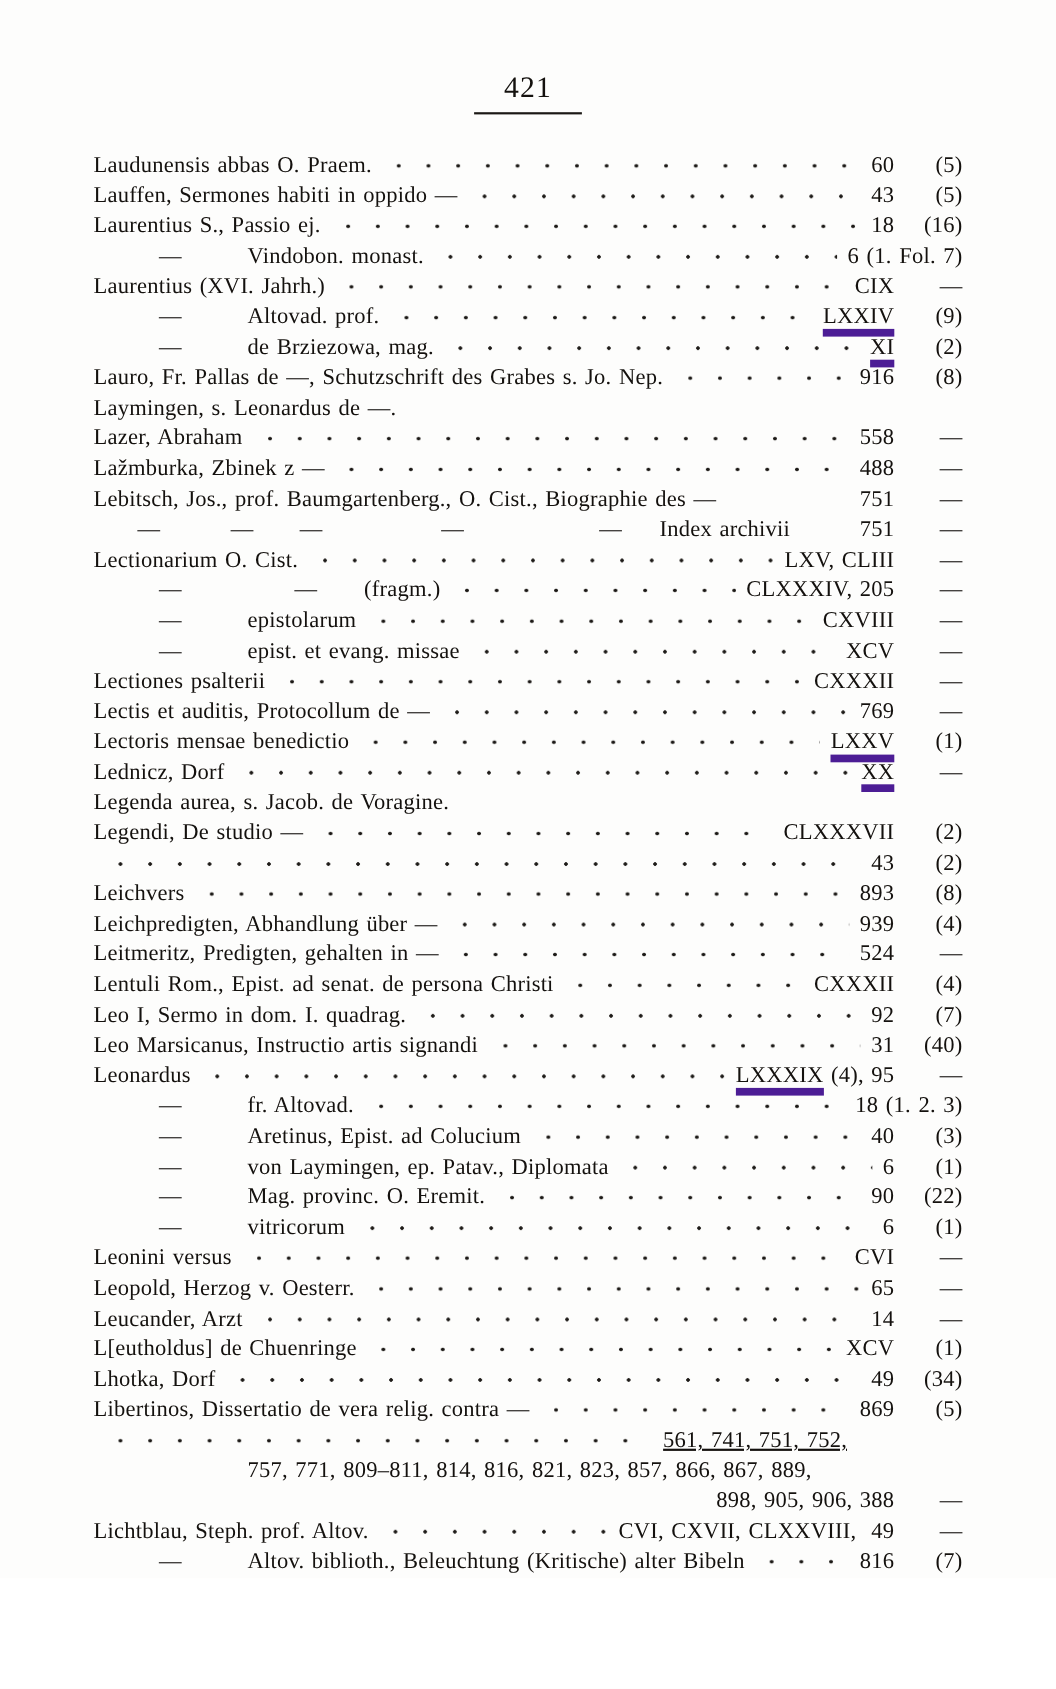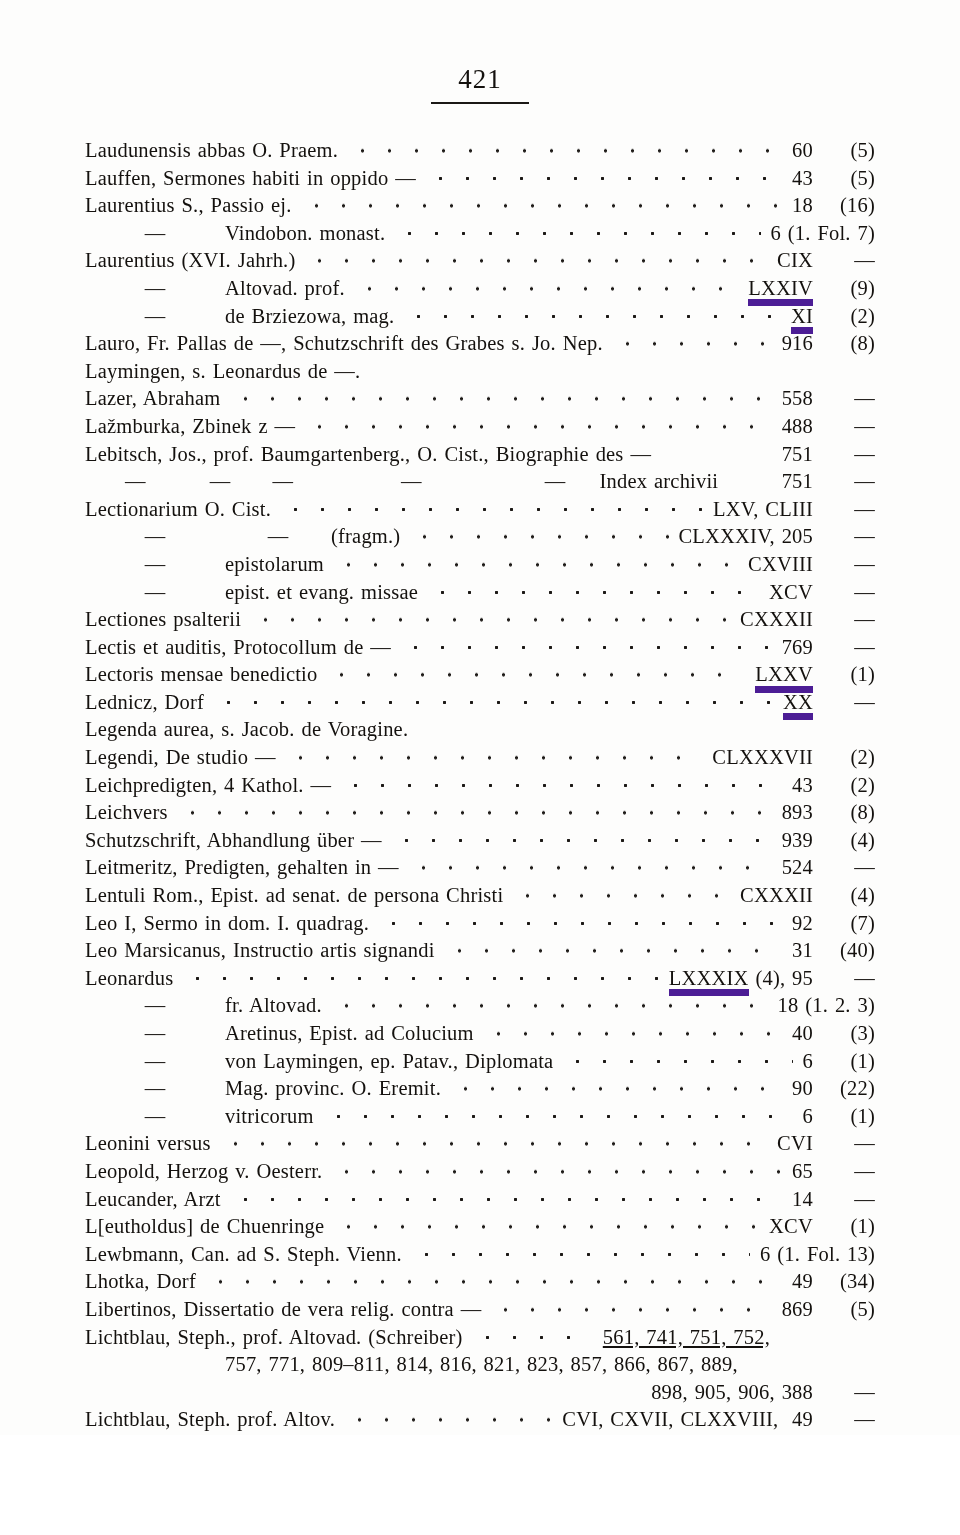--- a/index.html
+++ b/index.html
@@ -66,39 +66,38 @@
       <div class="row"><span class="label">Lectionarium O. Cist.</span><span class="leader"></span><span class="ref">LXV, CLIII</span><span class="note">—</span></div>
       <div class="row"><span class="ind">—</span><span class="ind2">—</span><span class="label">(fragm.)</span><span class="leader"></span><span class="ref">CLXXXIV, 205</span><span class="note">—</span></div>
       <div class="row"><span class="ind">—</span><span class="label">epistolarum</span><span class="leader"></span><span class="ref">CXVIII</span><span class="note">—</span></div>
       <div class="row"><span class="ind">—</span><span class="label">epist. et evang. missae</span><span class="leader"></span><span class="ref">XCV</span><span class="note">—</span></div>
       <div class="row"><span class="label">Lectiones psalterii</span><span class="leader"></span><span class="ref">CXXXII</span><span class="note">—</span></div>
       <div class="row"><span class="label">Lectis et auditis, Protocollum de —</span><span class="leader"></span><span class="ref">769</span><span class="note">—</span></div>
       <div class="row"><span class="label">Lectoris mensae benedictio</span><span class="leader"></span><span class="ref"><span class="u">LXXV</span></span><span class="note">(1)</span></div>
       <div class="row"><span class="label">Lednicz, Dorf</span><span class="leader"></span><span class="ref"><span class="u">XX</span></span><span class="note">—</span></div>
       <div class="row"><span class="label">Legenda aurea, s. Jacob. de Voragine.</span></div>
       <div class="row"><span class="label">Legendi, De studio —</span><span class="leader"></span><span class="ref">CLXXXVII</span><span class="note">(2)</span></div>
-      <div class="row"><span class="label">Leichpredigten, 4 Kathol. —</span><span class="leader"></span><span class="ref">43</span><span class="note">(2)</span></div>
+      <div class="row"><span class="leader"></span><span class="ref">43</span><span class="note">(2)</span></div>
       <div class="row"><span class="label">Leichvers</span><span class="leader"></span><span class="ref">893</span><span class="note">(8)</span></div>
-      <div class="row"><span class="label">Schutzschrift, Abhandlung über —</span><span class="leader"></span><span class="ref">939</span><span class="note">(4)</span></div>
+      <div class="row"><span class="label">Leichpredigten, Abhandlung über —</span><span class="leader"></span><span class="ref">939</span><span class="note">(4)</span></div>
       <div class="row"><span class="label">Leitmeritz, Predigten, gehalten in —</span><span class="leader"></span><span class="ref">524</span><span class="note">—</span></div>
       <div class="row"><span class="label">Lentuli Rom., Epist. ad senat. de persona Christi</span><span class="leader"></span><span class="ref">CXXXII</span><span class="note">(4)</span></div>
       <div class="row"><span class="label">Leo I, Sermo in dom. I. quadrag.</span><span class="leader"></span><span class="ref">92</span><span class="note">(7)</span></div>
       <div class="row"><span class="label">Leo Marsicanus, Instructio artis signandi</span><span class="leader"></span><span class="ref">31</span><span class="note">(40)</span></div>
       <div class="row"><span class="label">Leonardus</span><span class="leader"></span><span class="ref"><span class="u">LXXXIX</span> (4), 95</span><span class="note">—</span></div>
       <div class="row"><span class="ind">—</span><span class="label">fr. Altovad.</span><span class="leader"></span><span class="ref">18 (1. 2. 3)</span></div>
       <div class="row"><span class="ind">—</span><span class="label">Aretinus, Epist. ad Colucium</span><span class="leader"></span><span class="ref">40</span><span class="note">(3)</span></div>
       <div class="row"><span class="ind">—</span><span class="label">von Laymingen, ep. Patav., Diplomata</span><span class="leader"></span><span class="ref">6</span><span class="note">(1)</span></div>
       <div class="row"><span class="ind">—</span><span class="label">Mag. provinc. O. Eremit.</span><span class="leader"></span><span class="ref">90</span><span class="note">(22)</span></div>
       <div class="row"><span class="ind">—</span><span class="label">vitricorum</span><span class="leader"></span><span class="ref">6</span><span class="note">(1)</span></div>
       <div class="row"><span class="label">Leonini versus</span><span class="leader"></span><span class="ref">CVI</span><span class="note">—</span></div>
       <div class="row"><span class="label">Leopold, Herzog v. Oesterr.</span><span class="leader"></span><span class="ref">65</span><span class="note">—</span></div>
       <div class="row"><span class="label">Leucander, Arzt</span><span class="leader"></span><span class="ref">14</span><span class="note">—</span></div>
       <div class="row"><span class="label">L[eutholdus] de Chuenringe</span><span class="leader"></span><span class="ref">XCV</span><span class="note">(1)</span></div>
-      <div class="row"><span class="label">Lewbmann, Can. ad S. Steph. Vienn.</span><span class="leader"></span><span class="ref">6 (1. Fol. 13)</span></div>
       <div class="row"><span class="label">Lhotka, Dorf</span><span class="leader"></span><span class="ref">49</span><span class="note">(34)</span></div>
       <div class="row"><span class="label">Libertinos, Dissertatio de vera relig. contra —</span><span class="leader"></span><span class="ref">869</span><span class="note">(5)</span></div>
-      <div class="row"><span class="label">Lichtblau, Steph., prof. Altovad. (Schreiber)</span><span class="leader"></span><span class="ref" style="margin-right: 105px; text-decoration: underline;">561, 741, 751, 752,</span></div>
+      <div class="row"><span class="leader"></span><span class="ref" style="margin-right: 105px; text-decoration: underline;">561, 741, 751, 752,</span></div>
       <div class="row cont"><span class="label">757, 771, 809–811, 814, 816, 821, 823, 857, 866, 867, 889,</span></div>
       <div class="row"><span class="label"></span><span class="spacer"></span><span class="ref">898, 905, 906, 388</span><span class="note">—</span></div>
       <div class="row"><span class="label">Lichtblau, Steph. prof. Altov.</span><span class="leader"></span><span class="ref">CVI, CXVII, CLXXVIII,  49</span><span class="note">—</span></div>
       <div class="row"><span class="ind">—</span><span class="label">Altov. biblioth., Beleuchtung (Kritische) alter Bibeln</span><span class="leader"></span><span class="ref">816</span><span class="note">(7)</span></div>
     </div>
 </div>
 
 </body></html>

